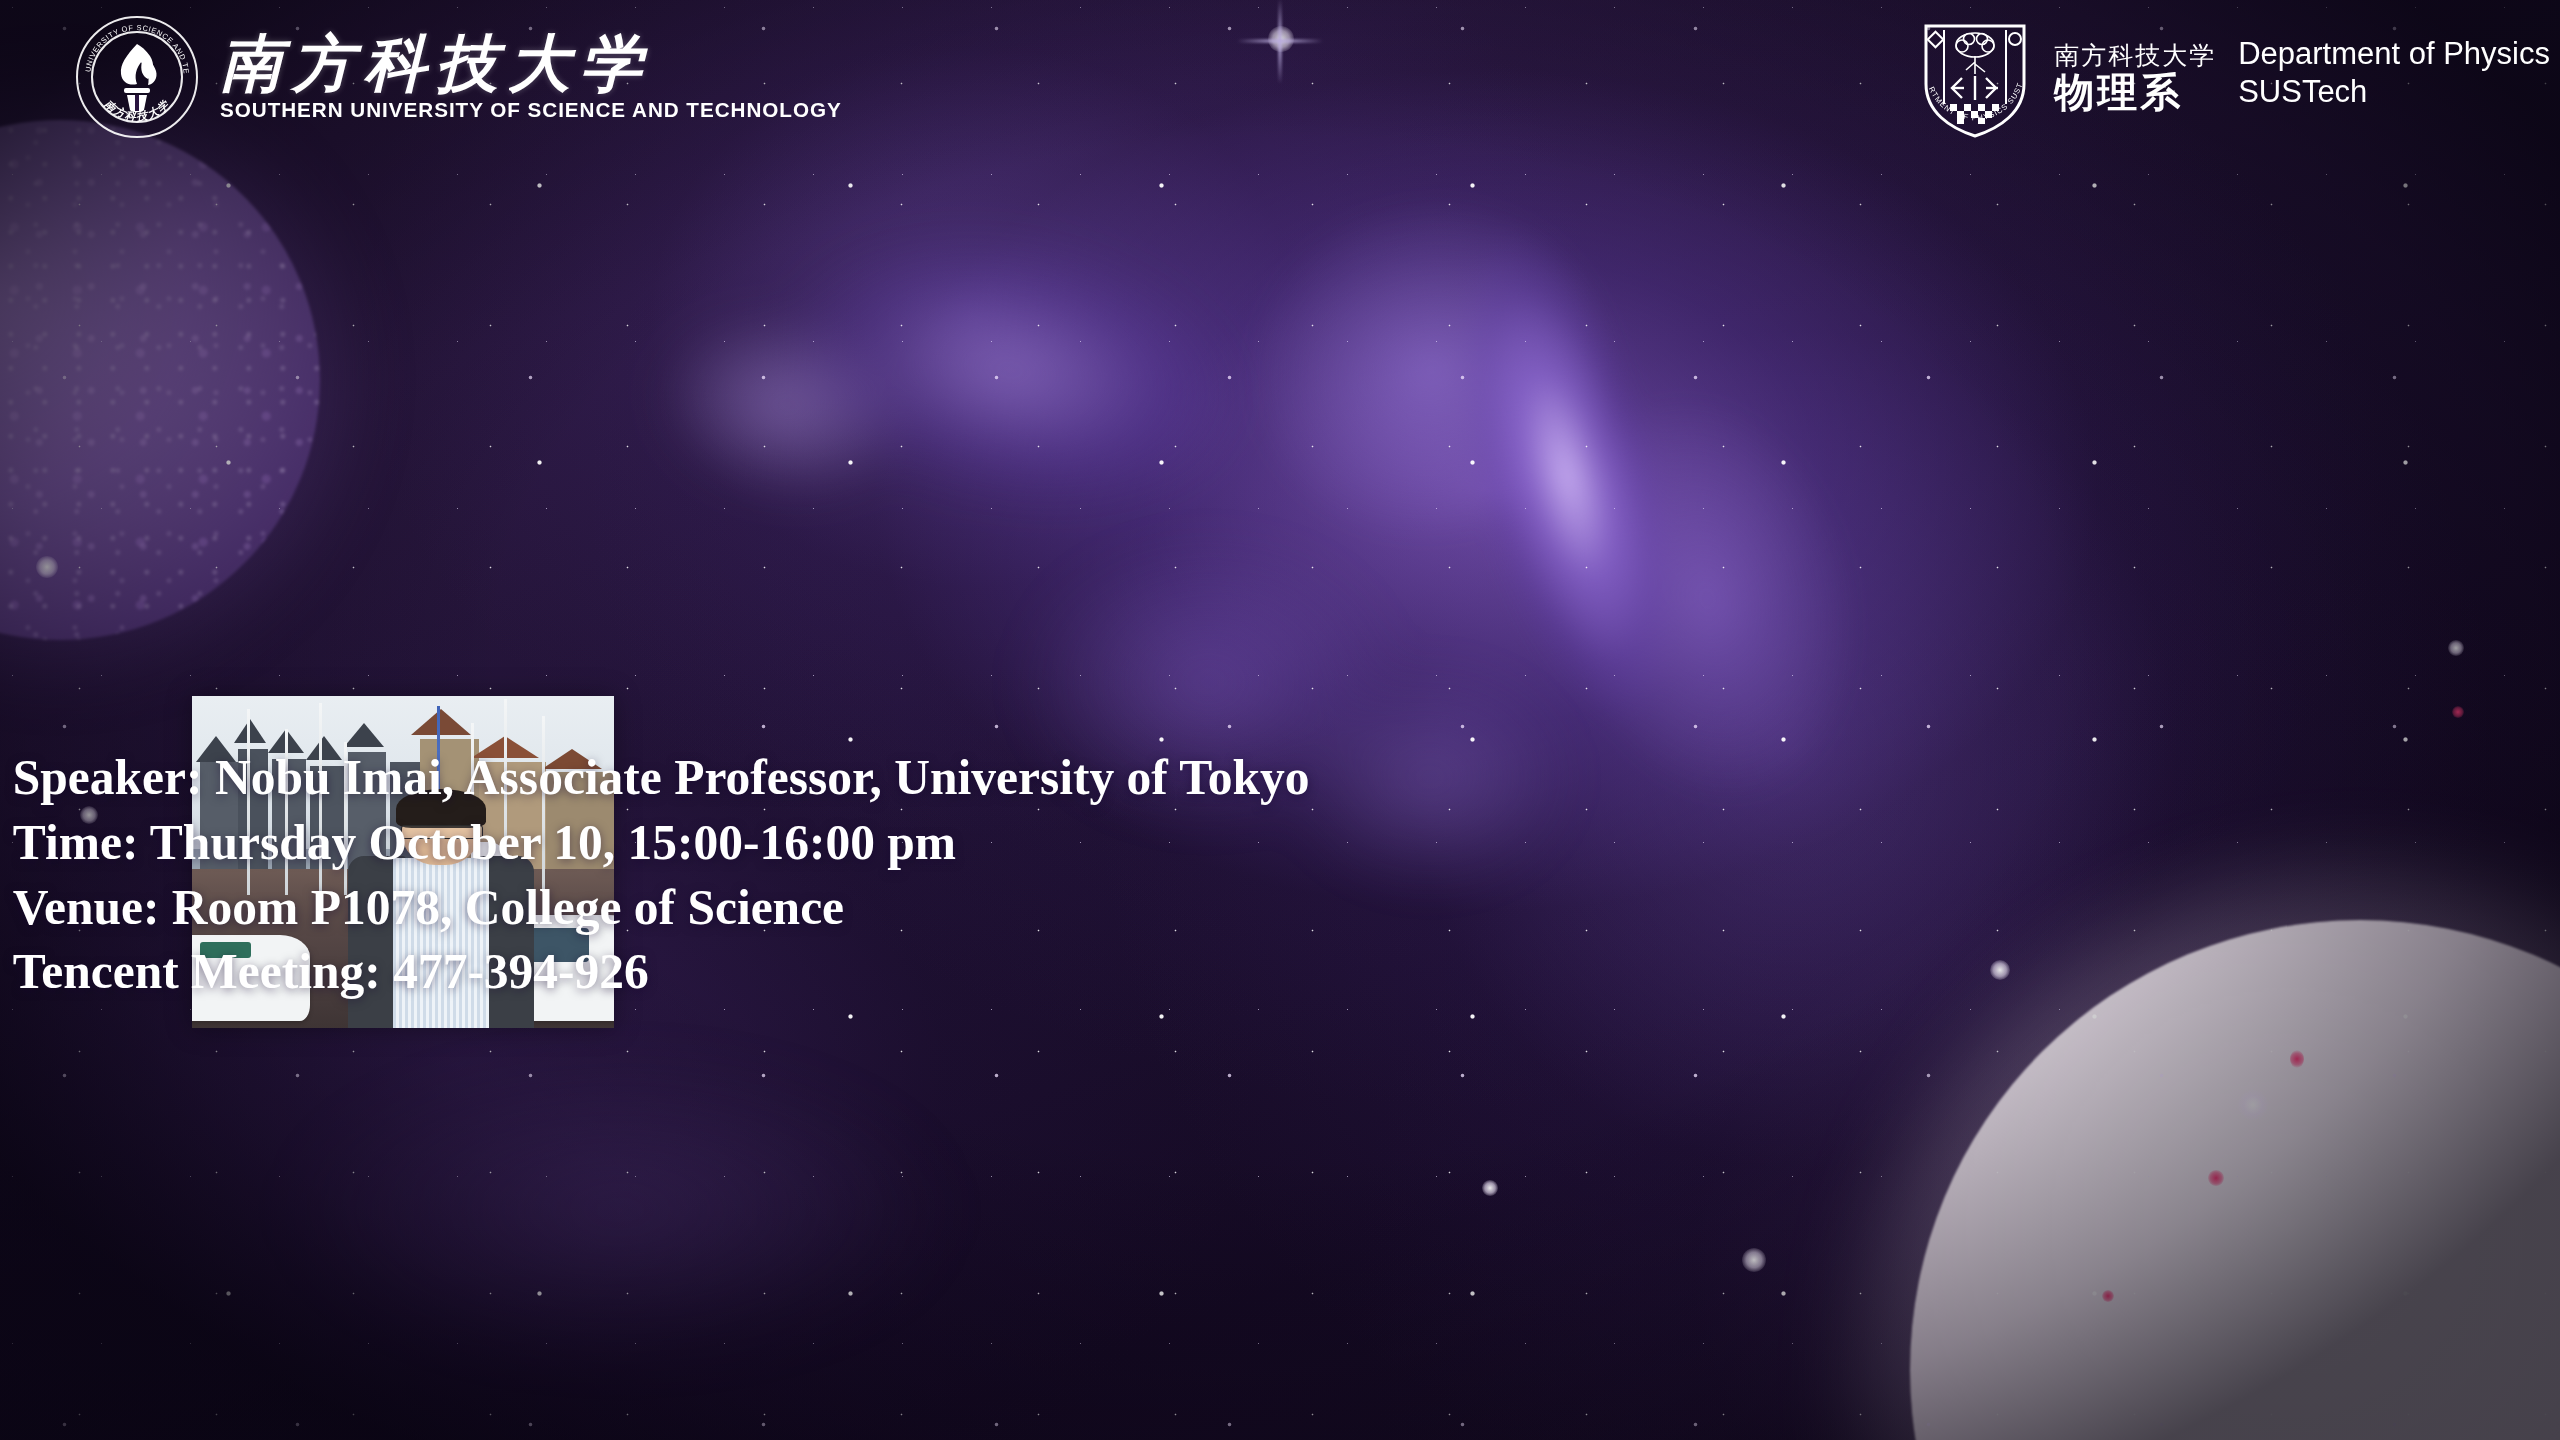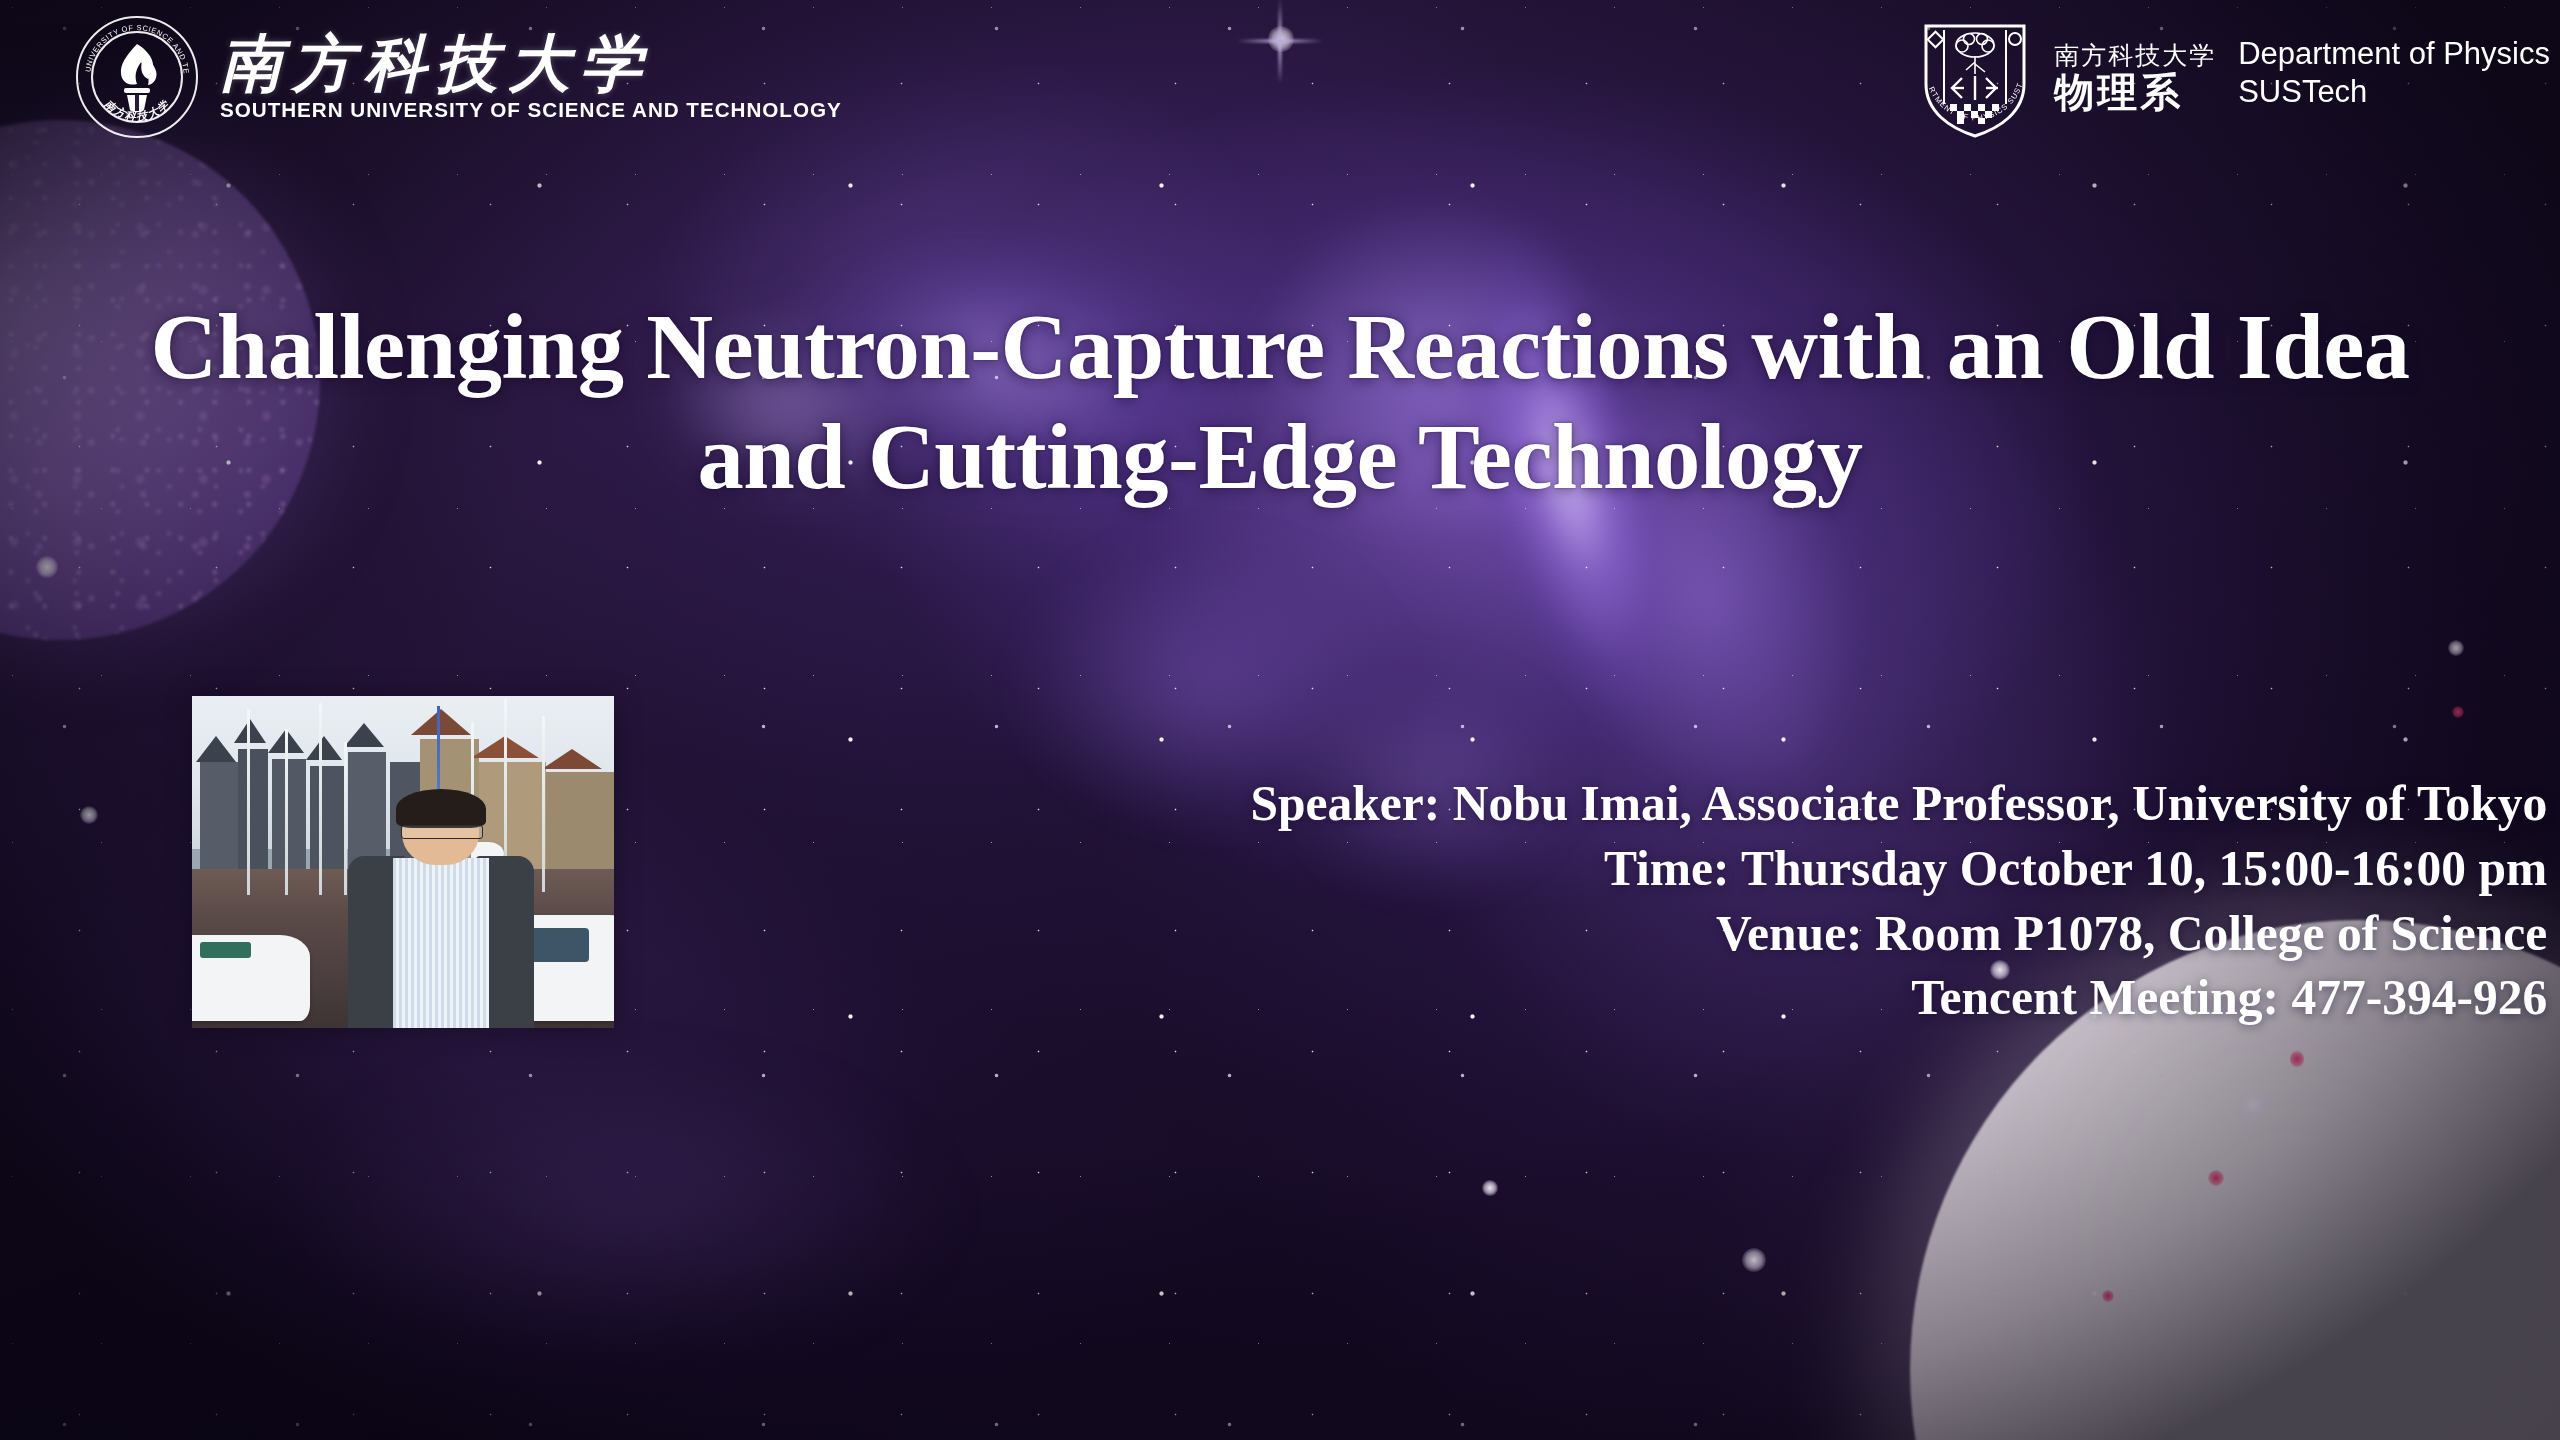--- a/index.html
+++ b/index.html
@@ -324,23 +324,22 @@
     background: #3b3f46;
   }
   .p-jacket-l { left: -8%; border-radius: 16px 4px 0 0; }
   .p-jacket-r { right: -8%; border-radius: 4px 16px 0 0; }
 
   
   .info {
     position: absolute;
     left: 0; right: 0;
     top: 745px;
-    text-align: right;
+    text-align: left;
     z-index: 7;
-    margin-top: 26px;
   }
   .info-line {
     font-family: "Liberation Serif", serif;
     font-weight: 700;
     font-size: 50px;
     line-height: 1.295;
     color: #ffffff;
     letter-spacing: 0px;
     transform: scaleX(0.99);
     text-shadow: 0 2px 10px rgba(20,5,45,0.5);
@@ -464,24 +463,20 @@
         <div class="phys-cn-small">南方科技大学</div>
         <div class="phys-cn-big">物理系</div>
       </div>
       <div class="phys-en">
         <div>Department of Physics</div>
         <div>SUSTech</div>
       </div>
     </div>
   </div>
 
-  <div class="title">
-    <div class="title-line">Challenging Neutron-Capture Reactions with an Old Idea</div>
-    <div class="title-line">and Cutting-Edge Technology</div>
-  </div>
 
   <div class="photo">
     <div class="photo-scene">
       <div class="sky"></div>
 
       <div class="ph-build" style="left:2%;top:20%;width:9%;height:32%;background:#565d68;"></div>
       <div class="ph-roof" style="left:1%;top:12%;border-left-width:20px;border-right-width:20px;border-bottom-width:26px;"></div>
       <div class="ph-build" style="left:11%;top:16%;width:7%;height:36%;background:#4a515c;"></div>
       <div class="ph-roof" style="left:10%;top:7%;border-left-width:16px;border-right-width:16px;border-bottom-width:24px;"></div>
       <div class="ph-build" style="left:19%;top:19%;width:8%;height:33%;background:#525964;"></div>

